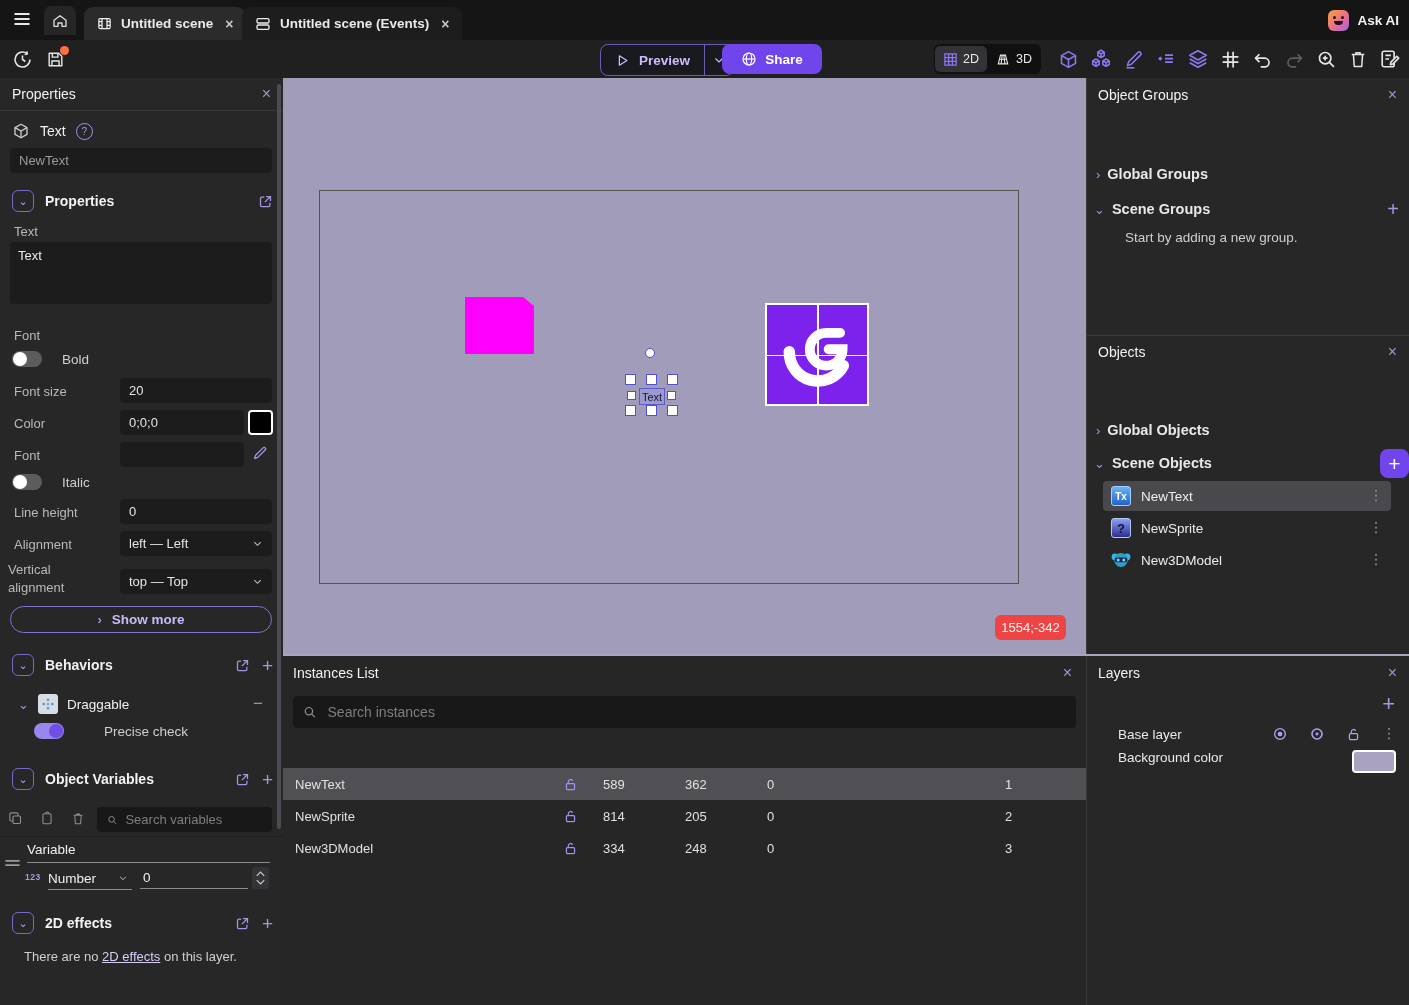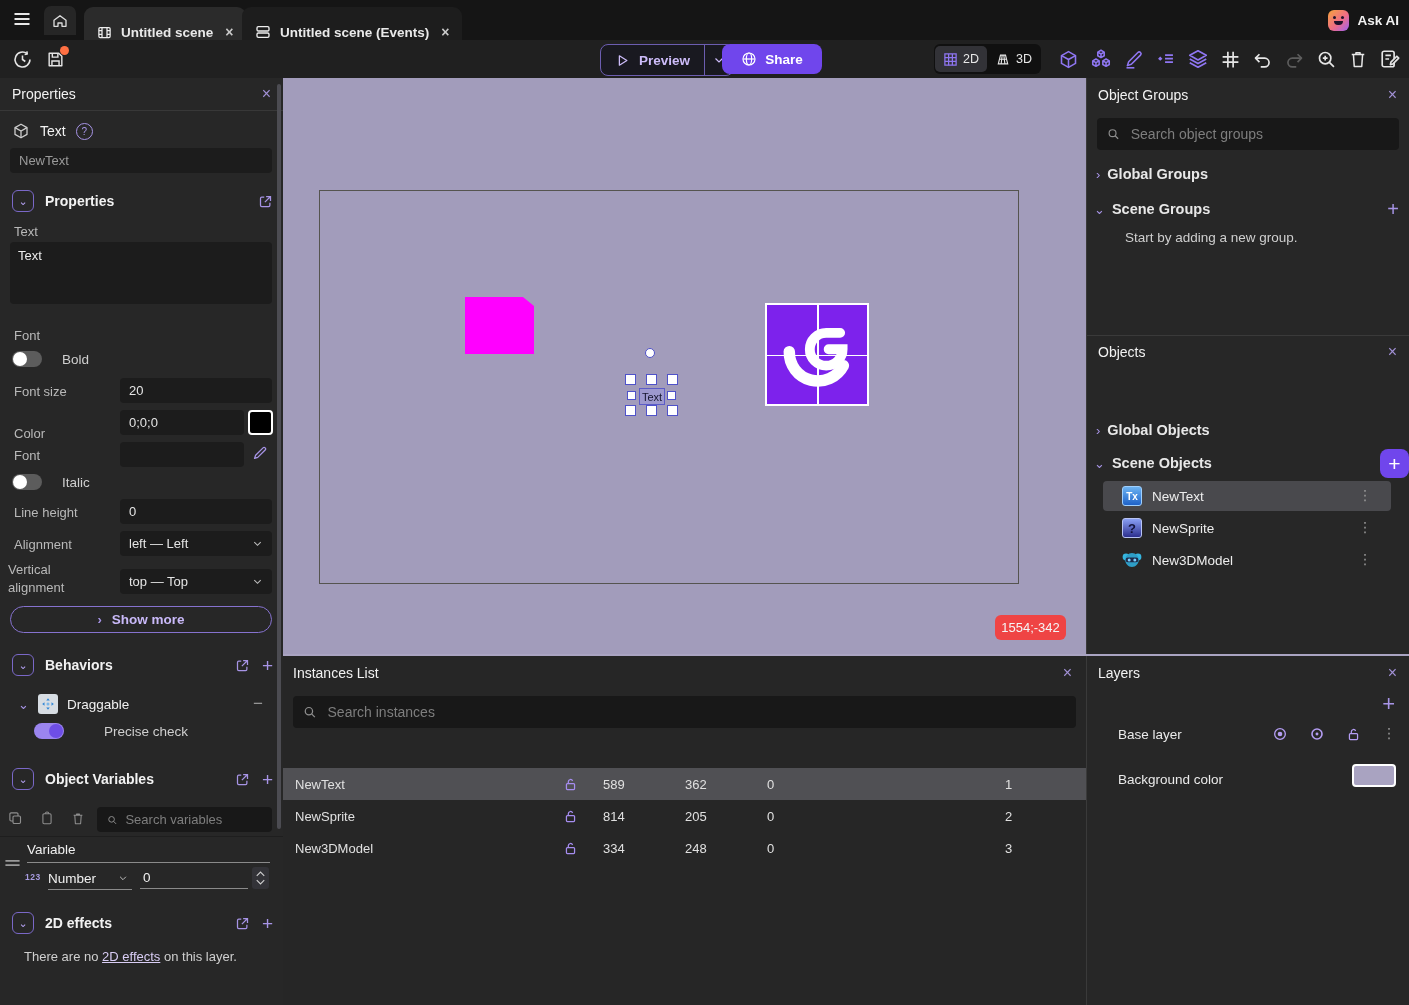--- a/index.html
+++ b/index.html
@@ -3,21 +3,21 @@
 <meta charset="utf-8">
 <style>
   html,body{margin:0;padding:0}
   body{width:1409px;height:1005px;background:#161616;font-family:"Liberation Sans",sans-serif;color:#e8e8e8;overflow:hidden;position:relative;-webkit-font-smoothing:antialiased}
   .abs{position:absolute}
   svg{display:block}
   
   .topbar{position:absolute;left:0;top:0;width:100%;height:40px;background:#151515;display:flex;align-items:flex-end}
   .hamburger{position:absolute;left:12px;top:9px;color:#e8e8e8}
   .homebtn{position:absolute;left:44px;top:6px;width:32px;height:29px;background:#262626;border-radius:7px 7px 0 0;display:flex;align-items:center;justify-content:center;color:#dcdcdc}
-  .tab{height:33px;display:flex;align-items:flex-end;gap:9px;padding:0 13px;border-radius:9px 9px 0 0;font-size:13.5px;color:#e9e9e9}
+  .tab{height:33px;display:flex;align-items:center;gap:9px;padding:0 13px;border-radius:9px 9px 0 0;font-size:13.5px;color:#e9e9e9}
   .tab.active{background:#2b2b2b;font-weight:bold}
   .tab.inactive{background:#1d1d1d;font-weight:bold}
   .tab .tclose{color:#c9c9c9;font-size:14px;margin-left:3px}
   .askai{position:absolute;right:10px;top:0;height:40px;display:flex;align-items:center;gap:8px;font-size:13.5px;font-weight:bold;color:#f2f2f2}
   .aiface{width:21px;height:21px;border-radius:6px;background:linear-gradient(135deg,#f6a33c 0%,#ef6d86 55%,#9e61f2 100%);position:relative}
   .aiface:before{content:"";position:absolute;left:5px;top:6px;width:3px;height:3px;border-radius:50%;background:#20122c;box-shadow:8px 0 0 #20122c}
   .aiface:after{content:"";position:absolute;left:6px;top:11px;width:9px;height:4px;border-radius:0 0 8px 8px;background:#20122c}
   
   .toolbar{position:absolute;left:0;top:40px;width:100%;height:38px;background:#202020}
   .tb-left{position:absolute;left:12px;top:0;height:38px;display:flex;align-items:center;gap:13px;color:#e4e4e4}
@@ -56,21 +56,21 @@
   .kebab{color:#9a9a9a;font-size:14px;letter-spacing:0;line-height:0.4}
   
   .trow{display:grid;grid-template-columns:268px 40px 82px 82px 86px 152px 1fr;align-items:center;height:32px;padding-left:12px;font-size:13px;color:#e0e0e0}
   .thead{font-weight:bold;font-size:12.5px;color:#fff}
   .trow.sel{background:#505054}
   
   .canvas{position:absolute;left:283px;top:78px;width:803px;height:578px;background:#a29cbb;overflow:hidden}
   .handle{position:absolute;width:11px;height:11px;background:#fff;border:1.5px solid #4f52c9;box-sizing:border-box}
   .handle.small{width:9px;height:9px}
   .objrow-icon{width:20px;height:20px;border-radius:3px;display:flex;align-items:center;justify-content:center;flex:0 0 auto}
-  .oitem{position:absolute;left:16px;width:288px;height:30px;display:flex;align-items:center;gap:10px;padding:0 19px;box-sizing:border-box;border-radius:4px;font-size:13.5px;color:#ededed}
+  .oitem{position:absolute;left:16px;width:288px;height:30px;display:flex;align-items:center;gap:10px;padding:0 8px;box-sizing:border-box;border-radius:4px;font-size:13.5px;color:#ededed}
   .oitem.sel{background:#49494d}
   .underline{border-bottom:1px solid #8a8a8a}
 </style>
 </head>
 <body>
 
 <div class="topbar">
   <div class="hamburger">
     <svg width="20" height="20" viewBox="0 0 24 24" stroke="currentColor" stroke-width="2.2" fill="none">
         <path d="M3 6h18M3 12h18M3 18h18"></path>
@@ -266,21 +266,21 @@
   <div class="abs" style="left:12px;top:273px;display:flex;align-items:center;gap:20px">
     <span class="tgl">
         <i></i>
       </span>
     <span class="lbl" style="font-size:13.5px;color:#cfcfcf">Bold</span>
   </div>
 
   <div class="lbl abs" style="left:14px;top:306px">Font size</div>
   <input class="inp abs" style="left: 120px; top: 300px; width: 134px; height: 25px;" readonly="" value="20">
 
-  <div class="lbl abs" style="left:14px;top:348px">Color</div>
+  <div class="lbl abs" style="left:14px;top:338px">Color</div>
   <input class="inp abs" style="left: 120px; top: 332px; width: 106px; height: 25px;" readonly="" value="0;0;0">
   <div class="abs" style="left:248px;top:332px;width:21px;height:21px;background:#000;border:2px solid #fff;border-radius:4px"></div>
 
   <div class="lbl abs" style="left:14px;top:370px">Font</div>
   <input class="inp abs" style="left: 120px; top: 364px; width: 106px; height: 25px;" readonly="" value="">
   <span class="abs" style="left:251px;top:367px;color:#a794e6">
     <svg width="17" height="17" viewBox="0 0 24 24" stroke="currentColor" stroke-width="1.8" fill="none">
         <path d="M5 19l1.5-4.5L17 4a2.1 2.1 0 0 1 3 3L9.5 17.5 5 19z" stroke-linejoin="round"></path>
       </svg>
   </span>
@@ -512,27 +512,20 @@
     <span>248</span>
     <span>0</span>
     <span></span>
     <span>3</span>
   </div>
 </div>
 
 <div class="panel" style="left:1086px;top:78px;width:323px;height:257px;border-left:1px solid #3a3a3a;box-sizing:border-box">
   <div class="abs" style="left:11px;top:9px;font-size:14px;color:#f2f2f2">Object Groups</div>
   <span class="abs" style="right:12px;top:8px;color:#a291d6;font-size:16px">×</span>
-  <div class="search abs" style="left:10px;top:40px;width:302px;height:32px;box-sizing:border-box">
-    <svg width="14" height="14" viewBox="0 0 24 24" stroke="#8f8f8f" stroke-width="2.2" fill="none">
-        <circle cx="10.5" cy="10.5" r="6.5"></circle>
-        <path d="M15.3 15.3 21 21"></path>
-      </svg>
-    <input placeholder="Search object groups" style="">
-  </div>
   <div class="abs" style="left:9px;top:88px;display:flex;align-items:center;gap:7px">
     <span class="chevp">›</span>
     <span style="font-weight:bold;font-size:14.5px">Global Groups</span>
   </div>
   <div class="abs" style="left:7px;top:121px;width:305px;display:flex;align-items:center;gap:7px">
     <span class="chevp">⌄</span>
     <span style="font-weight:bold;font-size:14.5px">Scene Groups</span>
     <span class="plus" style="margin-left:auto;font-size:20px">+</span>
   </div>
   <div class="abs" style="left:38px;top:152px;font-size:13.5px;color:#cfcfcf">Start by adding a new group.</div>
@@ -592,17 +585,17 @@
           <circle cx="12" cy="12" r="7.5"></circle>
           <circle cx="12" cy="12" r="2.2" fill="currentColor" stroke="none"></circle>
         </svg>
       <svg width="15" height="15" viewBox="0 0 24 24" stroke="currentColor" stroke-width="2" fill="none">
           <rect x="5.5" y="10.5" width="13" height="9.5" rx="1.5"></rect>
           <path d="M8.5 10.5V7.5a3.5 3.5 0 0 1 6.8-1.2"></path>
         </svg>
       <span class="kebab" style="color:#9a9a9a">⋮</span>
     </span>
   </div>
-  <div class="abs" style="left:31px;top:108px;width:278px;display:flex;align-items:flex-end">
+  <div class="abs" style="left:31px;top:94px;width:278px;display:flex;align-items:flex-start">
     <span style="font-size:13.5px;color:#eaeaea">Background color</span>
     <span style="margin-left:auto;width:40px;height:19px;background:#A9A3C1;border:2px solid #fff;border-radius:4px"></span>
   </div>
 </div>
 
 </body></html>

